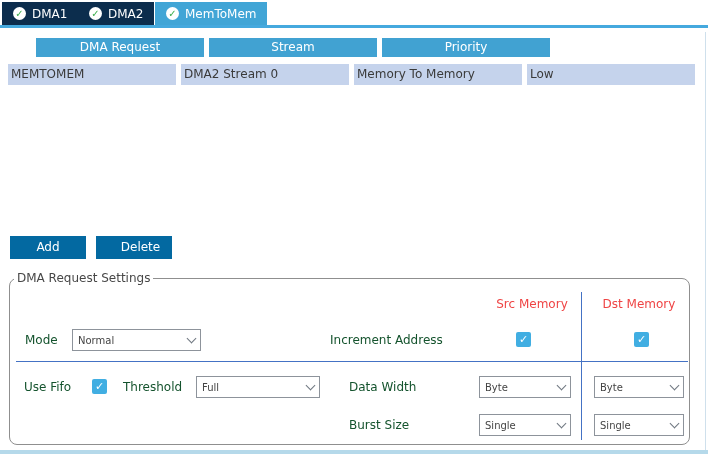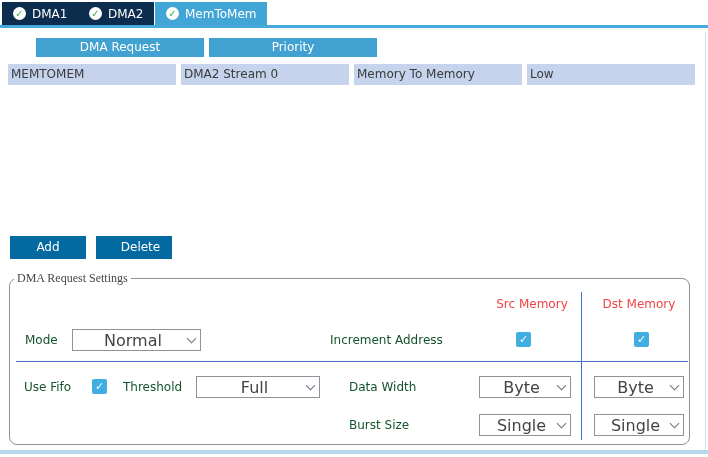--- a/index.html
+++ b/index.html
@@ -32,35 +32,35 @@
   .btn { position:absolute; top:236px; width:76px; height:23px; background:#0369a1;
          color:#ffffff; border:none; font-family:inherit; font-size:12px; text-align:center;
          line-height:23px; cursor:pointer; }
   .btn-add { left:10px; }
   .btn-delete { left:96px;padding-left:13px; }
 
   
   .groupbox { position:absolute; left:9px; top:278px; width:681px; height:167px;
               border:1px solid #8f8f8f; border-radius:8px; }
   .group-legend { position:absolute; left:4px; top:-8px; background:#ffffff;
-                  padding:0 3px; color:#474747; font-size:12px; white-space:nowrap;font-family:Liberation Serif, serif; }
+                  padding:0 3px; color:#474747; font-size:12px; white-space:nowrap; }
 
   .lbl { position:absolute; height:22px; line-height:22px; color:#14532d; font-size:12px; white-space:nowrap; }
 
   .v-divider { position:absolute; left:571px; top:13px; width:1px; height:148px; background:#4472c4; }
   .h-divider { position:absolute; left:6px; top:82px; width:672px; height:1px; background:#4472c4; }
 
   .col-head { position:absolute; top:14px; width:92px; text-align:center; color:#ef4444; }
   .col-head.src { left:476px; }
   .col-head.dst { left:583px; }
 
   
   .dd { position:absolute; height:22px; background:#ffffff; border:1px solid #8d939b;
         display:flex; align-items:center; padding:0 5px; cursor:pointer; }
-  .dd-value { flex:1 1 auto; color:#444444; font-size:16px; white-space:nowrap; overflow:hidden;text-align:center; }
+  .dd-value { flex:1 1 auto; color:#444444; font-size:10px; white-space:nowrap; overflow:hidden; }
   .chev { width:7px; height:7px; border-left:1.5px solid #6f7781; border-bottom:1.5px solid #6f7781;
           transform:rotate(-45deg); margin-top:-3px; flex:0 0 auto; }
 
   
   .cbx { position:absolute; width:15px; height:15px; background:#41aee2; border-radius:2px;
          color:#ffffff; font-size:11px; font-weight:bold; line-height:15px; text-align:center;
          cursor:pointer; }
 
   
   .lbl-mode       { left:15px;  top:50px; }
@@ -97,20 +97,21 @@
     </div>
     <div class="tab active" style="left:155px;">
       <span class="tab-check">✓</span>
       <span>MemToMem</span>
     </div>
     <div class="tab-underline"></div>
   </div>
 
   <div class="thead">
     <div class="th">DMA Request</div>
+    <div class="th">Stream</div>
     <div class="th">Priority</div>
   </div>
 
   <div class="trow">
     <div class="td">MEMTOMEM</div>
     <div class="td">DMA2 Stream 0</div>
     <div class="td">Memory To Memory</div>
     <div class="td">Low</div>
   </div>
 

